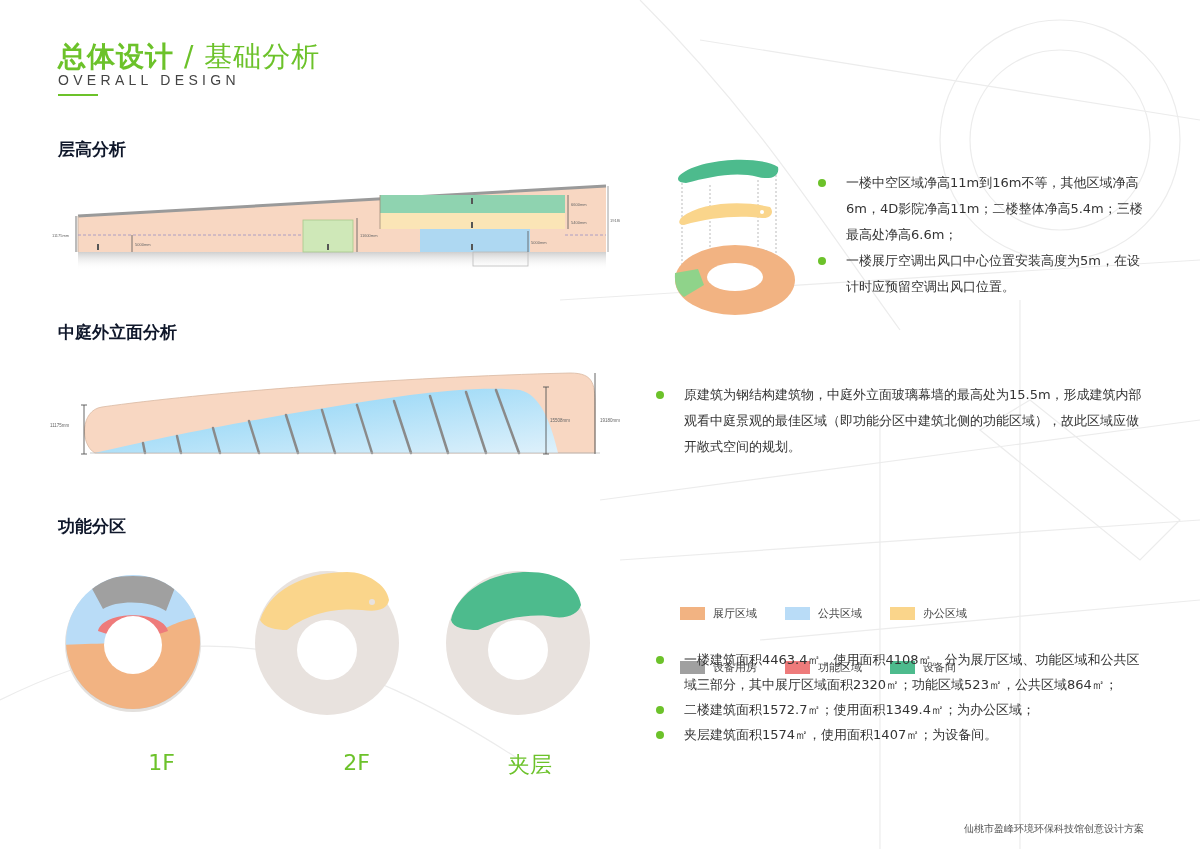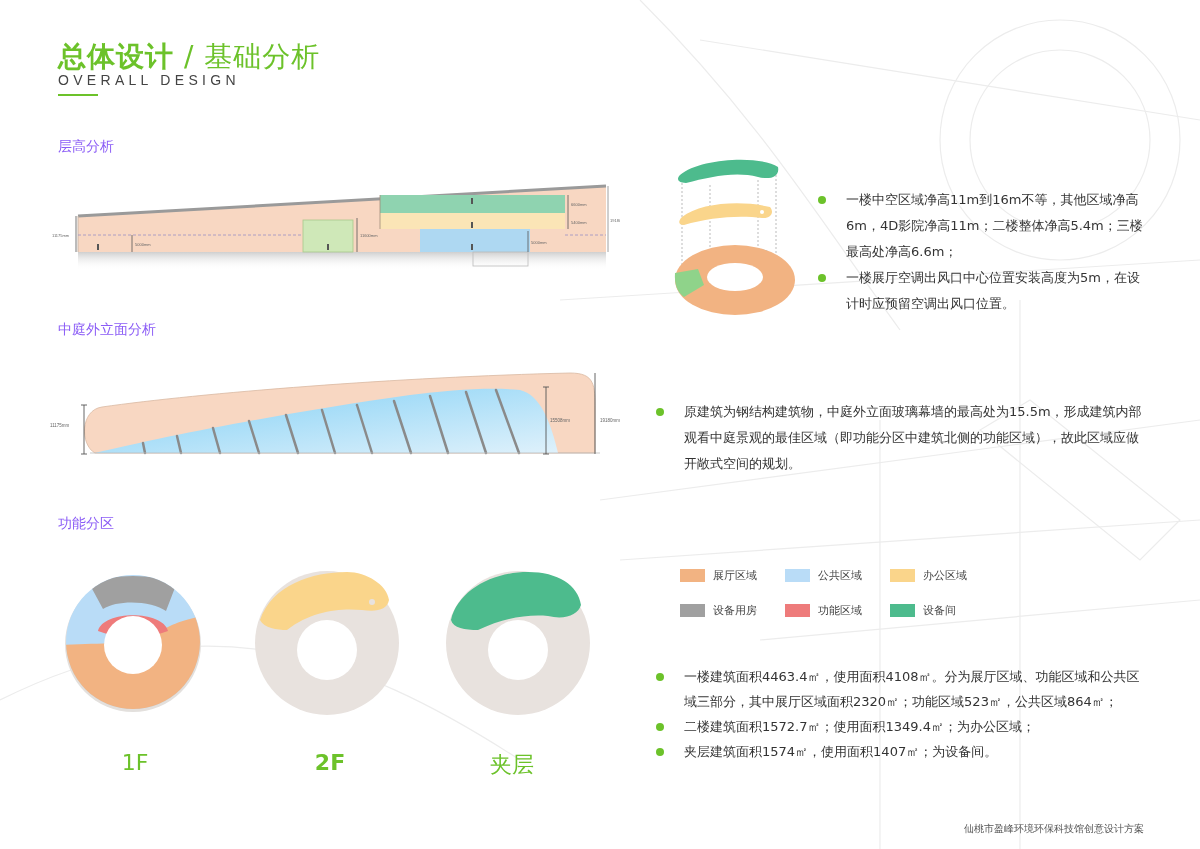--- a/index.html
+++ b/index.html
@@ -10,32 +10,32 @@
     color: #333;
   }
   .bg-lines { position: absolute; inset: 0; z-index: 0; pointer-events: none; }
   .abs { position: absolute; z-index: 1; }
 
   .title { left: 58px; top: 38px; font-size: 28px; font-weight: bold; color: #6cc22a; letter-spacing: 1px; }
   .title .light { font-weight: normal; }
   .subtitle { left: 58px; top: 72px; font-size: 14px; letter-spacing: 4.3px; color: #444; font-family: "Liberation Sans", sans-serif; }
   .title-rule { left: 58px; top: 94px; width: 40px; height: 2px; background: #6cc22a; }
 
-  .sec { font-size: 14px; font-weight: normal; color: #8b5cf6; }
-
-  .bullets { font-size: 13px; color: #333; line-height: 26px; margin-top: 17px; }
+  .sec { font-size: 17px; font-weight: bold; color: #0f172a; }
+
+  .bullets { font-size: 13px; color: #333; line-height: 26px; }
   .bullets .item { position: relative; padding-left: 28px; }
   .bullets .dot { position: absolute; left: 0; top: 9px; width: 8px; height: 8px; border-radius: 50%; background: #6cc22a; }
 
   .legend { font-size: 11px; color: #444; }
-  .legend .row { display: flex; align-items: flex-end; height: 16px; margin-bottom: 19px; }
+  .legend .row { display: flex; align-items: flex-end; height: 16px; margin-bottom: 19px; margin-top: 38px; }
   .legend .cell { display: flex; align-items: center; width: 105px; }
   .legend .sw { width: 25px; height: 13px; margin-right: 8px; flex: none; }
 
-  .floor-label { font-size: 22px; color: #6cc22a; text-align: center; width: 80px; }
+  .floor-label { font-size: 22px; color: #6cc22a; text-align: right; width: 80px; }
   .footer { right: 56px; top: 822px; font-size: 10px; color: #555; }
   svg text { font-family: "Liberation Sans", sans-serif; }
 </style>
 </head>
 <body>
 
 <svg class="bg-lines" width="1200" height="849" viewBox="0 0 1200 849">
   <g stroke="#ececec" stroke-width="1.2" fill="none">
     <path d="M640 0 C760 120 820 220 900 330"></path>
     <path d="M700 40 L1200 120"></path>
@@ -199,21 +199,21 @@
   <circle cx="75" cy="90" r="30" fill="#ffffff"></circle>
 </svg>
 
 <svg class="abs" style="left:443px; top:560px;" width="150" height="160" viewBox="0 0 150 160">
   <circle cx="75" cy="83" r="72" fill="#e8e2de"></circle>
   <path d="M8 60 C15 30 50 12 85 12 C115 12 135 25 138 45 C135 55 122 60 105 56 C85 54 60 58 35 70 C22 70 10 68 8 60 Z" fill="#4dbb8d"></path>
   <circle cx="75" cy="90" r="30" fill="#ffffff"></circle>
 </svg>
 
 <div class="abs floor-label" style="left:95px; top:750px;">1F</div>
-<div class="abs floor-label" style="left:290px; top:750px;font-weight:bold;">2F</div>
+<div class="abs floor-label" style="left:290px; top:750px;">2F</div>
 <div class="abs floor-label" style="left:472px; top:750px;font-family:Liberation Mono, monospace;">夹层</div>
 
 <div class="abs legend" style="left:680px; top:567px;">
   <div class="row">
     <div class="cell">
         <span class="sw" style="background:#f2b382"></span>
         <span>展厅区域</span>
       </div>
     <div class="cell">
         <span class="sw" style="background:#b9dcf7"></span>

